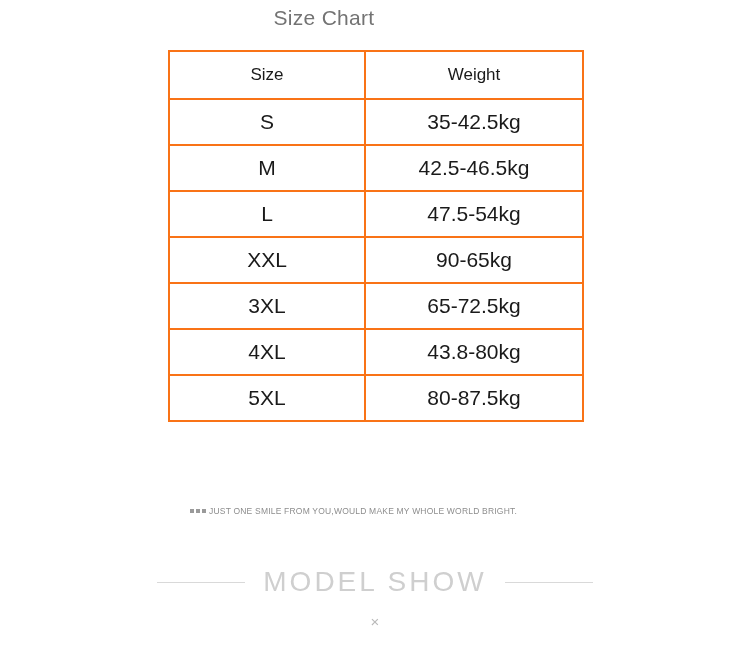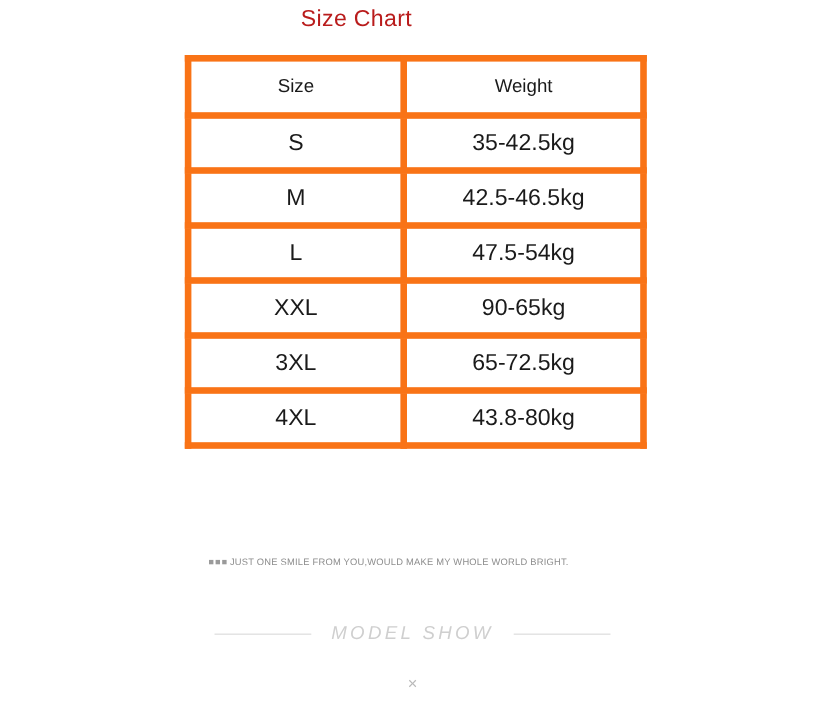--- a/index.html
+++ b/index.html
@@ -17,39 +17,39 @@
   }
 
   .page-title {
     position: absolute;
     top: 6px;
     left: 0;
     width: 648px;
     text-align: center;
     font-size: 21px;
     font-weight: 400;
-    color: #b91c1c;
+    color: #737373;
     letter-spacing: 0.3px;
   }
 
   .size-table-wrap {
     position: absolute;
     top: 50px;
     left: 168px;
     width: 414px;
   }
 
   table.size-table {
     border-collapse: collapse;
     width: 414px;
     table-layout: fixed;
   }
   table.size-table th,
   table.size-table td {
-    border: 6px solid #f97316;
+    border: 2px solid #f97316;
     text-align: center;
     font-weight: 400;
     color: #1a1a1a;
     padding: 0;
     height: 44px;
     vertical-align: middle;
   }
   table.size-table th {
     font-size: 17px;
     height: 46px;
@@ -98,26 +98,25 @@
     align-items: center;
     justify-content: center;
     gap: 18px;
   }
   .model-show .rule {
     width: 88px;
     height: 1px;
     background: #d9d9d9;
   }
   .model-show .ms-text {
-    font-size: 17px;
+    font-size: 28px;
     color: #cfcfcf;
     letter-spacing: 3px;
     font-weight: 400;
     white-space: nowrap;
-    font-style: italic;
   }
 
   .close-mark {
     position: absolute;
     top: 614px;
     left: 0;
     width: 750px;
     text-align: center;
     font-size: 15px;
     color: #b9b9b9;
@@ -159,20 +158,24 @@
         <td class="weight-cell">90-65kg</td>
       </tr>
       <tr>
         <td class="size-cell">3XL</td>
         <td class="weight-cell">65-72.5kg</td>
       </tr>
       <tr>
         <td class="size-cell">4XL</td>
         <td class="weight-cell">43.8-80kg</td>
       </tr>
+      <tr>
+        <td class="size-cell">5XL</td>
+        <td class="weight-cell">80-87.5kg</td>
+      </tr>
     </tbody>
   </table>
 </div>
 
 <div class="tagline-row">
   <span class="tagline-marks">
     <i></i>
       <i></i>
       <i></i>
   </span>

